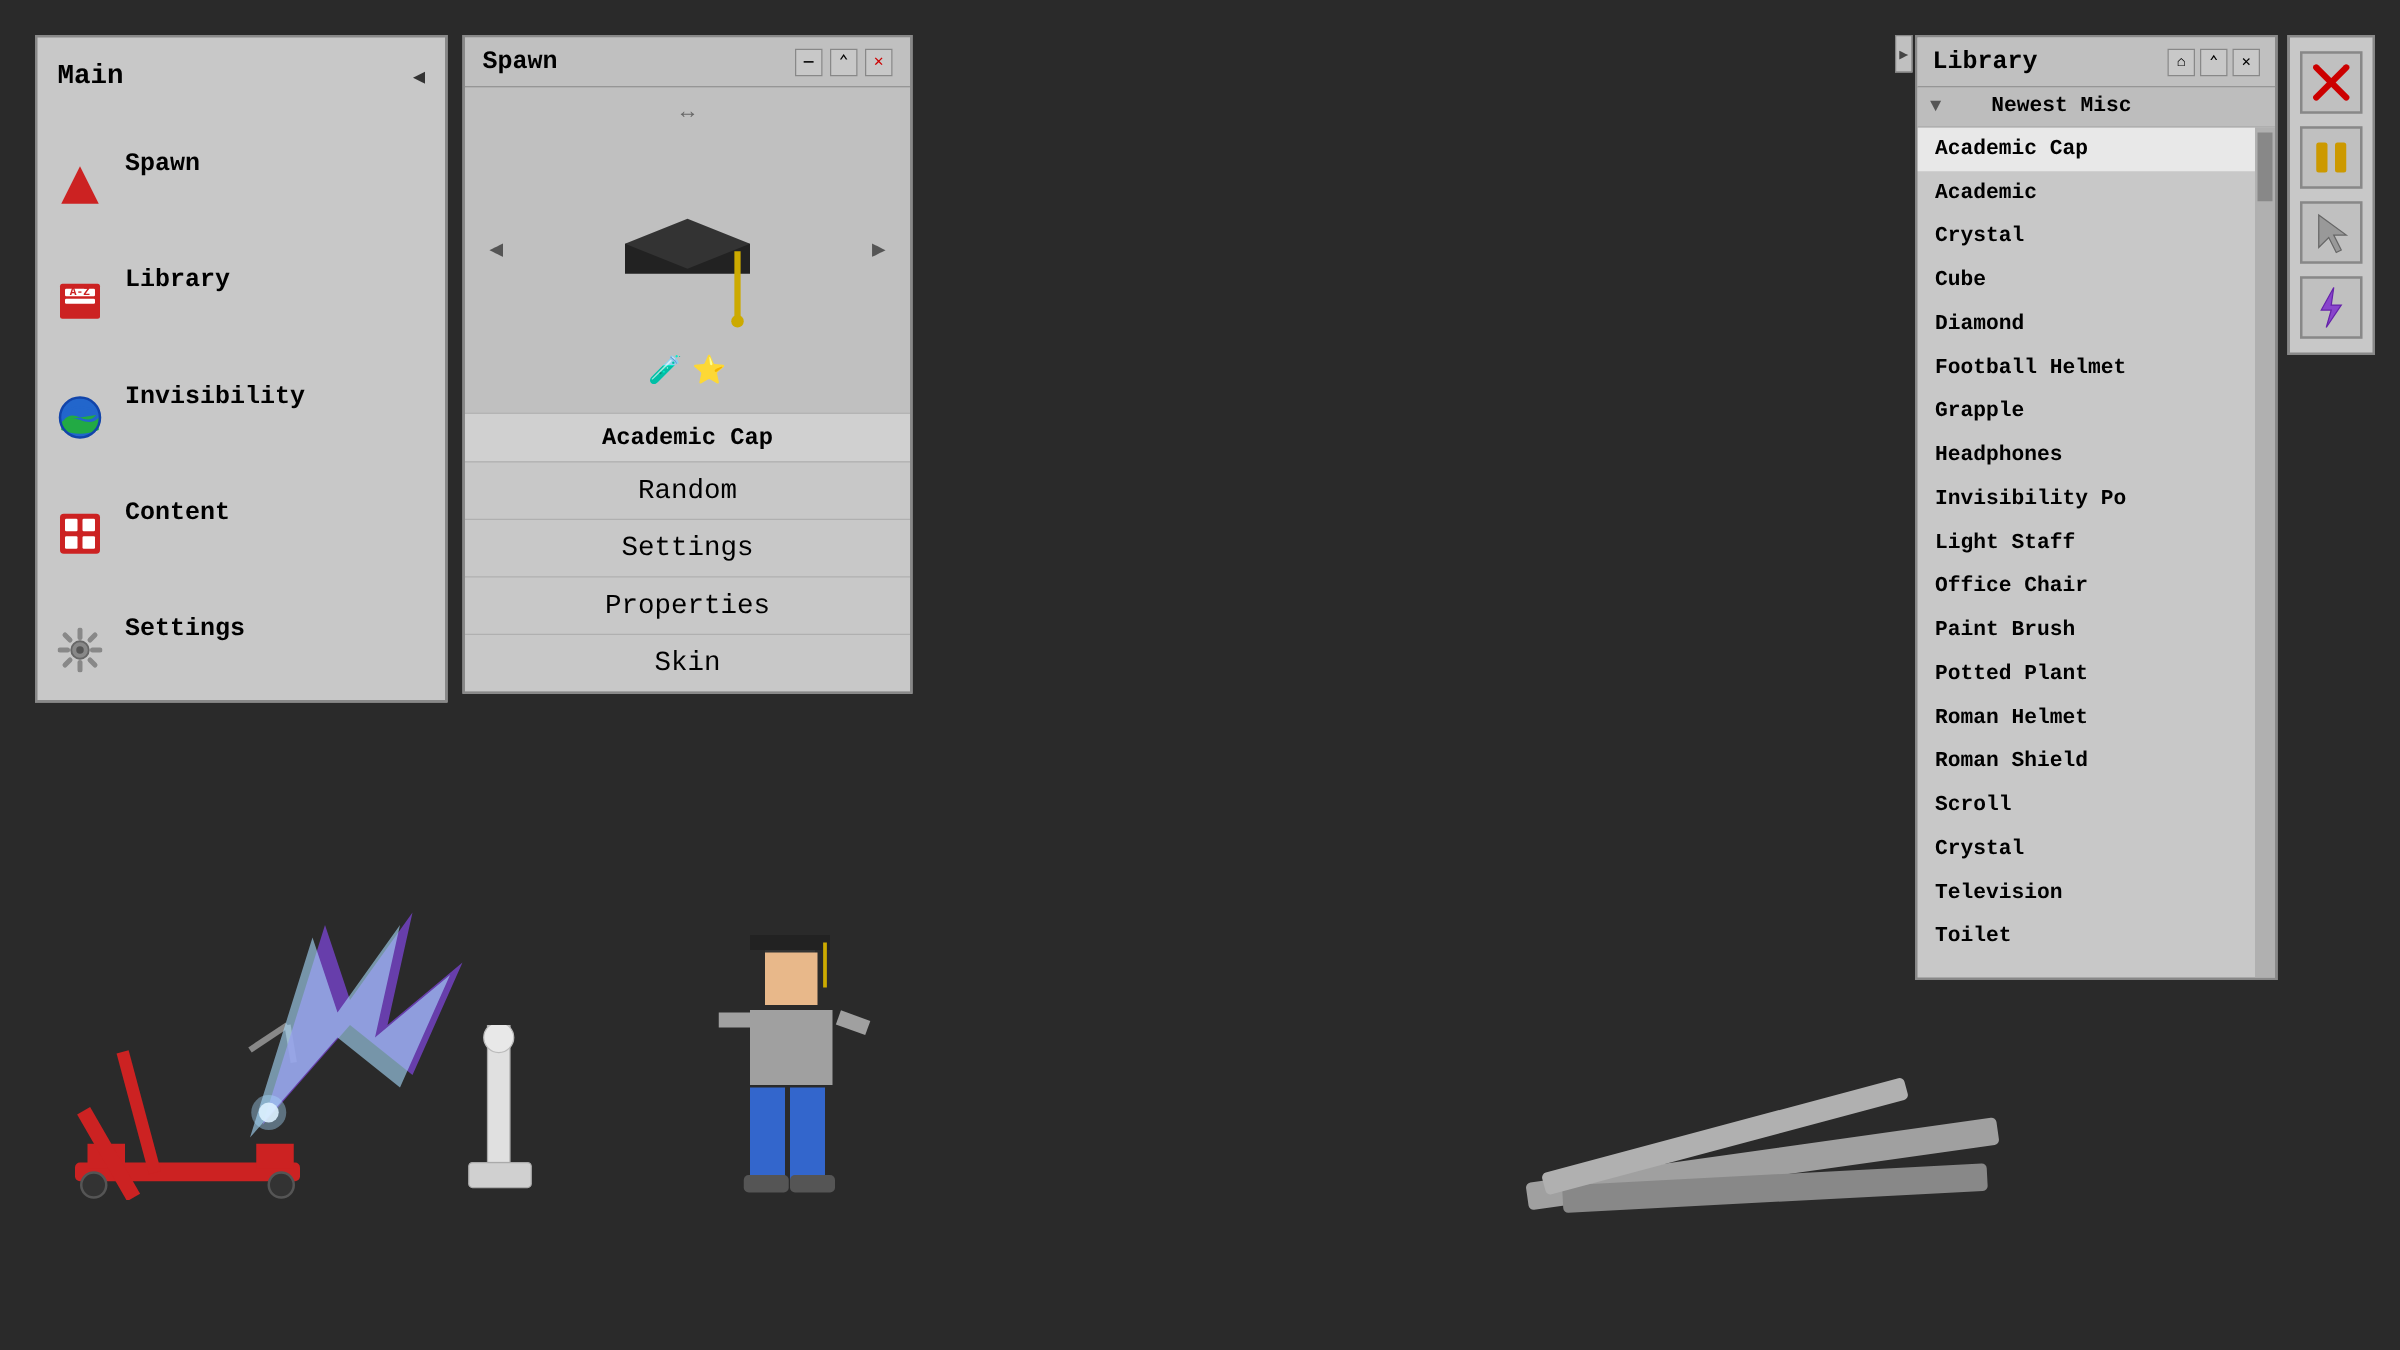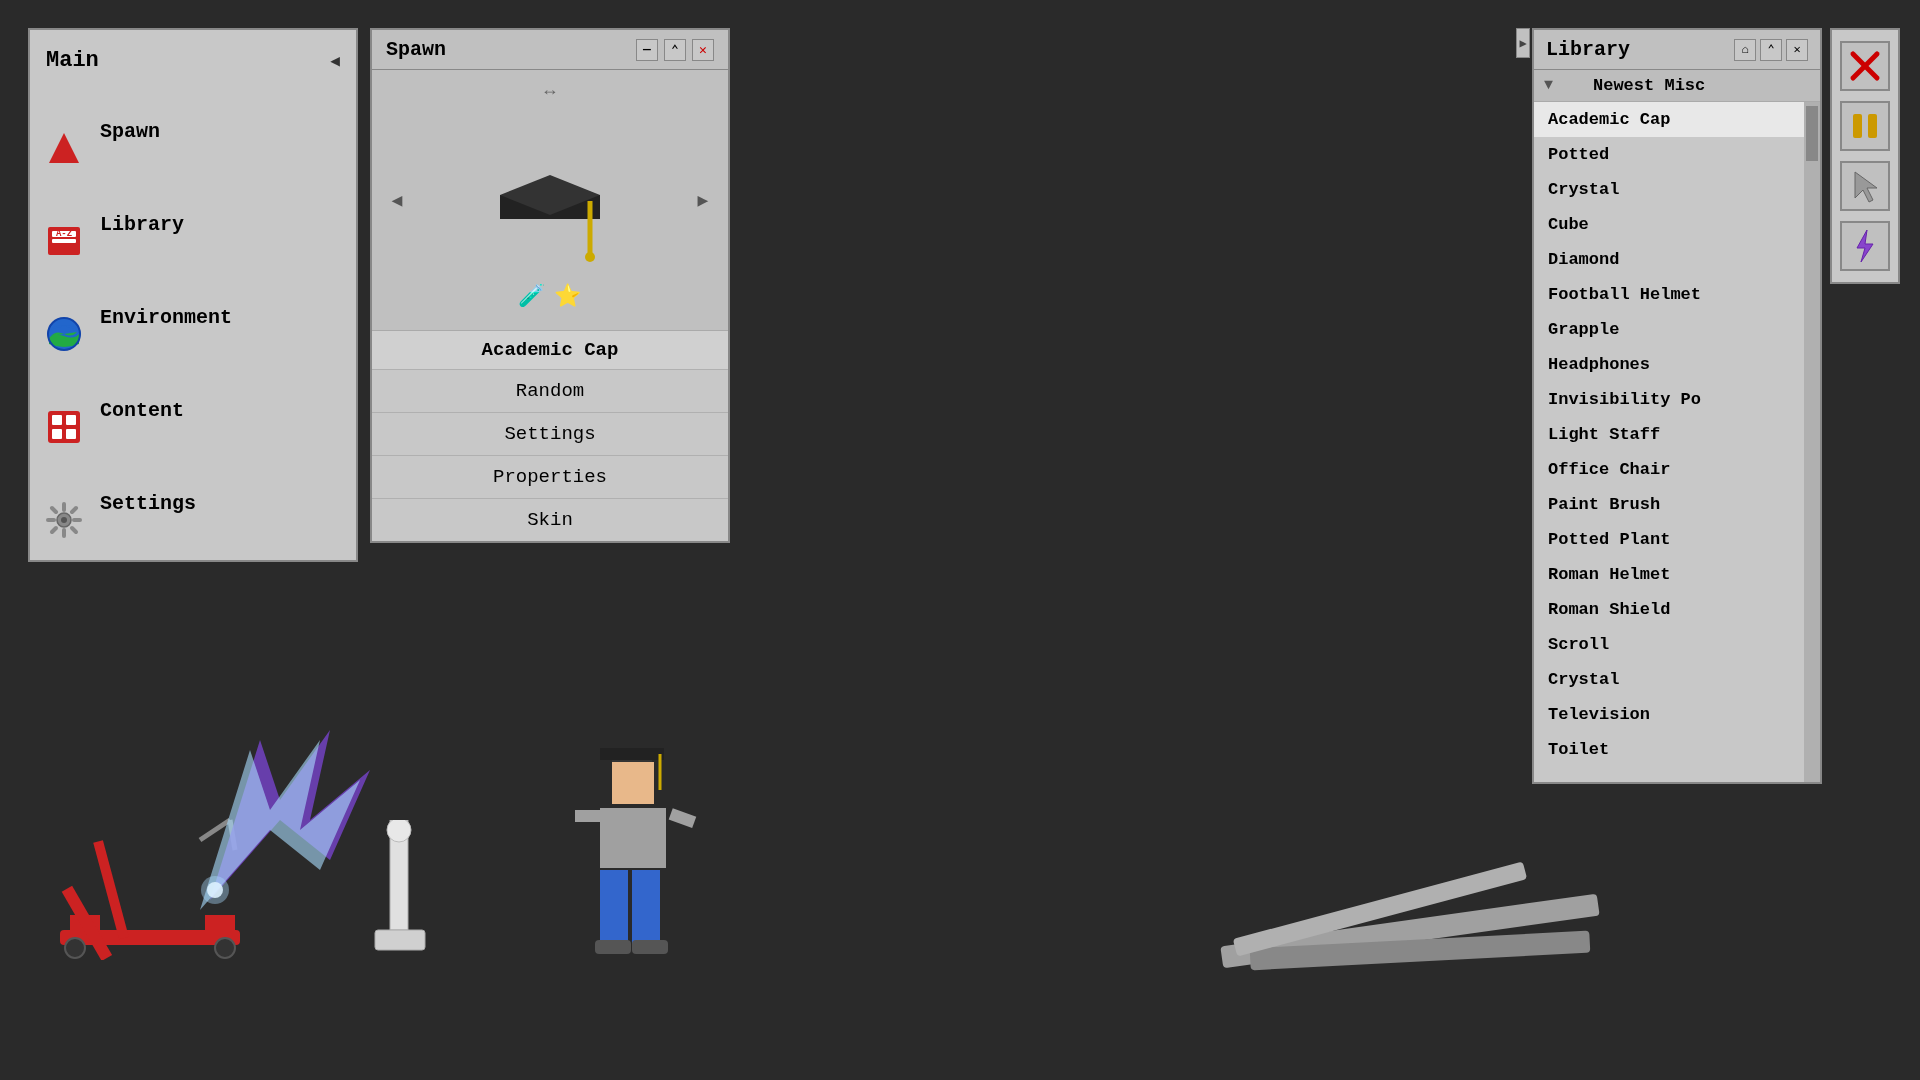--- a/index.html
+++ b/index.html
@@ -176,21 +176,21 @@
       border-top: 1px solid #aaa;
     }
 
     .spawn-menu-items {
       background: #c8c8c8;
     }
 
     .spawn-menu-item {
       text-align: center;
       padding: 10px;
-      font-size: 19px;
+      font-size: 22px;
       color: #000;
       cursor: pointer;
       border-top: 1px solid #b0b0b0;
     }
 
     
     .library-panel {
       top: 28px;
       right: 100px;
       width: 290px;
@@ -420,21 +420,21 @@
   <div class="main-menu-item">
     <div class="menu-icon">
       <svg width="36" height="36" viewBox="0 0 36 36">
         <circle cx="18" cy="18" r="16" fill="#2266cc"></circle>
         <ellipse cx="18" cy="18" rx="16" ry="8" fill="none" stroke="#2266cc" stroke-width="1.5"></ellipse>
         <path d="M 5 20 Q 10 14 18 18 Q 26 22 31 16" fill="#22aa44" stroke="none"></path>
         <path d="M 3 22 Q 8 16 18 20 Q 28 24 33 18 L 33 28 Q 18 34 3 28 Z" fill="#22aa44"></path>
         <circle cx="18" cy="18" r="16" fill="none" stroke="#1144aa" stroke-width="2"></circle>
       </svg>
     </div>
-    <span>Environment</span>
+    <span>Invisibility</span>
   </div>
   <div class="main-menu-item">
     <div class="menu-icon">
       <svg width="36" height="36" viewBox="0 0 36 36">
         <rect x="2" y="2" width="32" height="32" rx="3" fill="#cc2222"></rect>
         <rect x="6" y="6" width="10" height="10" rx="1" fill="white"></rect>
         <rect x="20" y="6" width="10" height="10" rx="1" fill="white"></rect>
         <rect x="6" y="20" width="10" height="10" rx="1" fill="white"></rect>
         <rect x="20" y="20" width="10" height="10" rx="1" fill="white"></rect>
       </svg>
@@ -511,21 +511,21 @@
     </div>
   </div>
   <div class="library-filter-row">
     <span class="filter-arrow">▼</span>
     <span class="filter-label" style="font-size:17px;font-weight:bold;">Newest Misc</span>
   </div>
   <div class="lib-scroll-wrapper" style="position:relative;">
     <div class="lib-items-container">
 
     <div class="library-item selected">Academic Cap</div>
-        <div class="library-item">Potted</div>
+        <div class="library-item">Academic</div>
         <div class="library-item">Crystal</div>
         <div class="library-item">Cube</div>
         <div class="library-item">Diamond</div>
         <div class="library-item">Football Helmet</div>
         <div class="library-item">Grapple</div>
         <div class="library-item">Headphones</div>
         <div class="library-item">Invisibility Po</div>
         <div class="library-item">Light Staff</div>
         <div class="library-item">Office Chair</div>
         <div class="library-item">Paint Brush</div>

